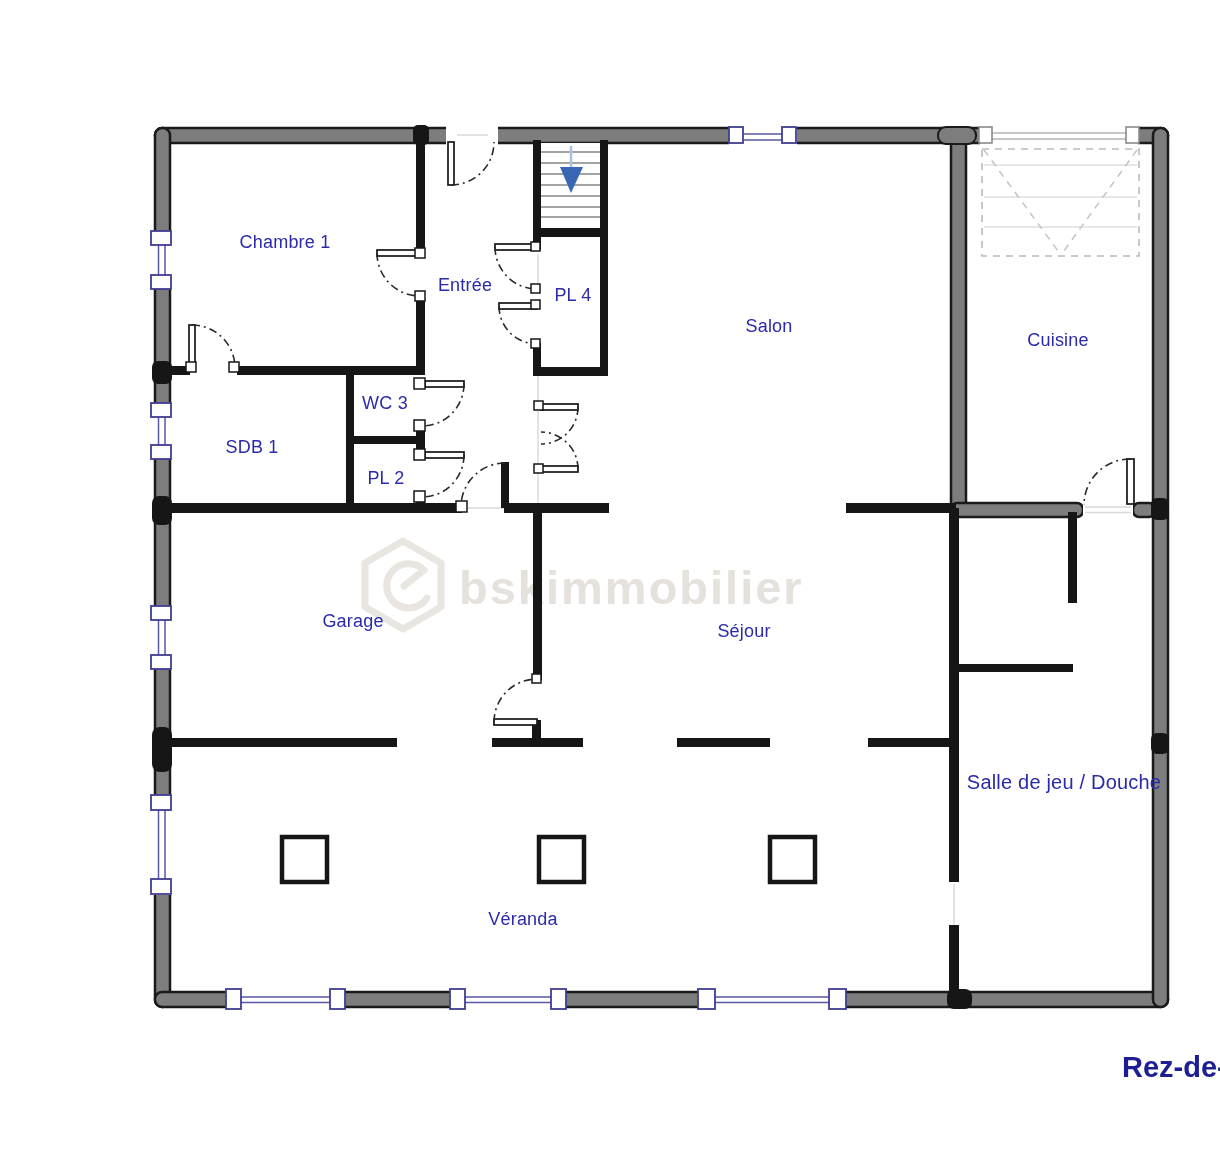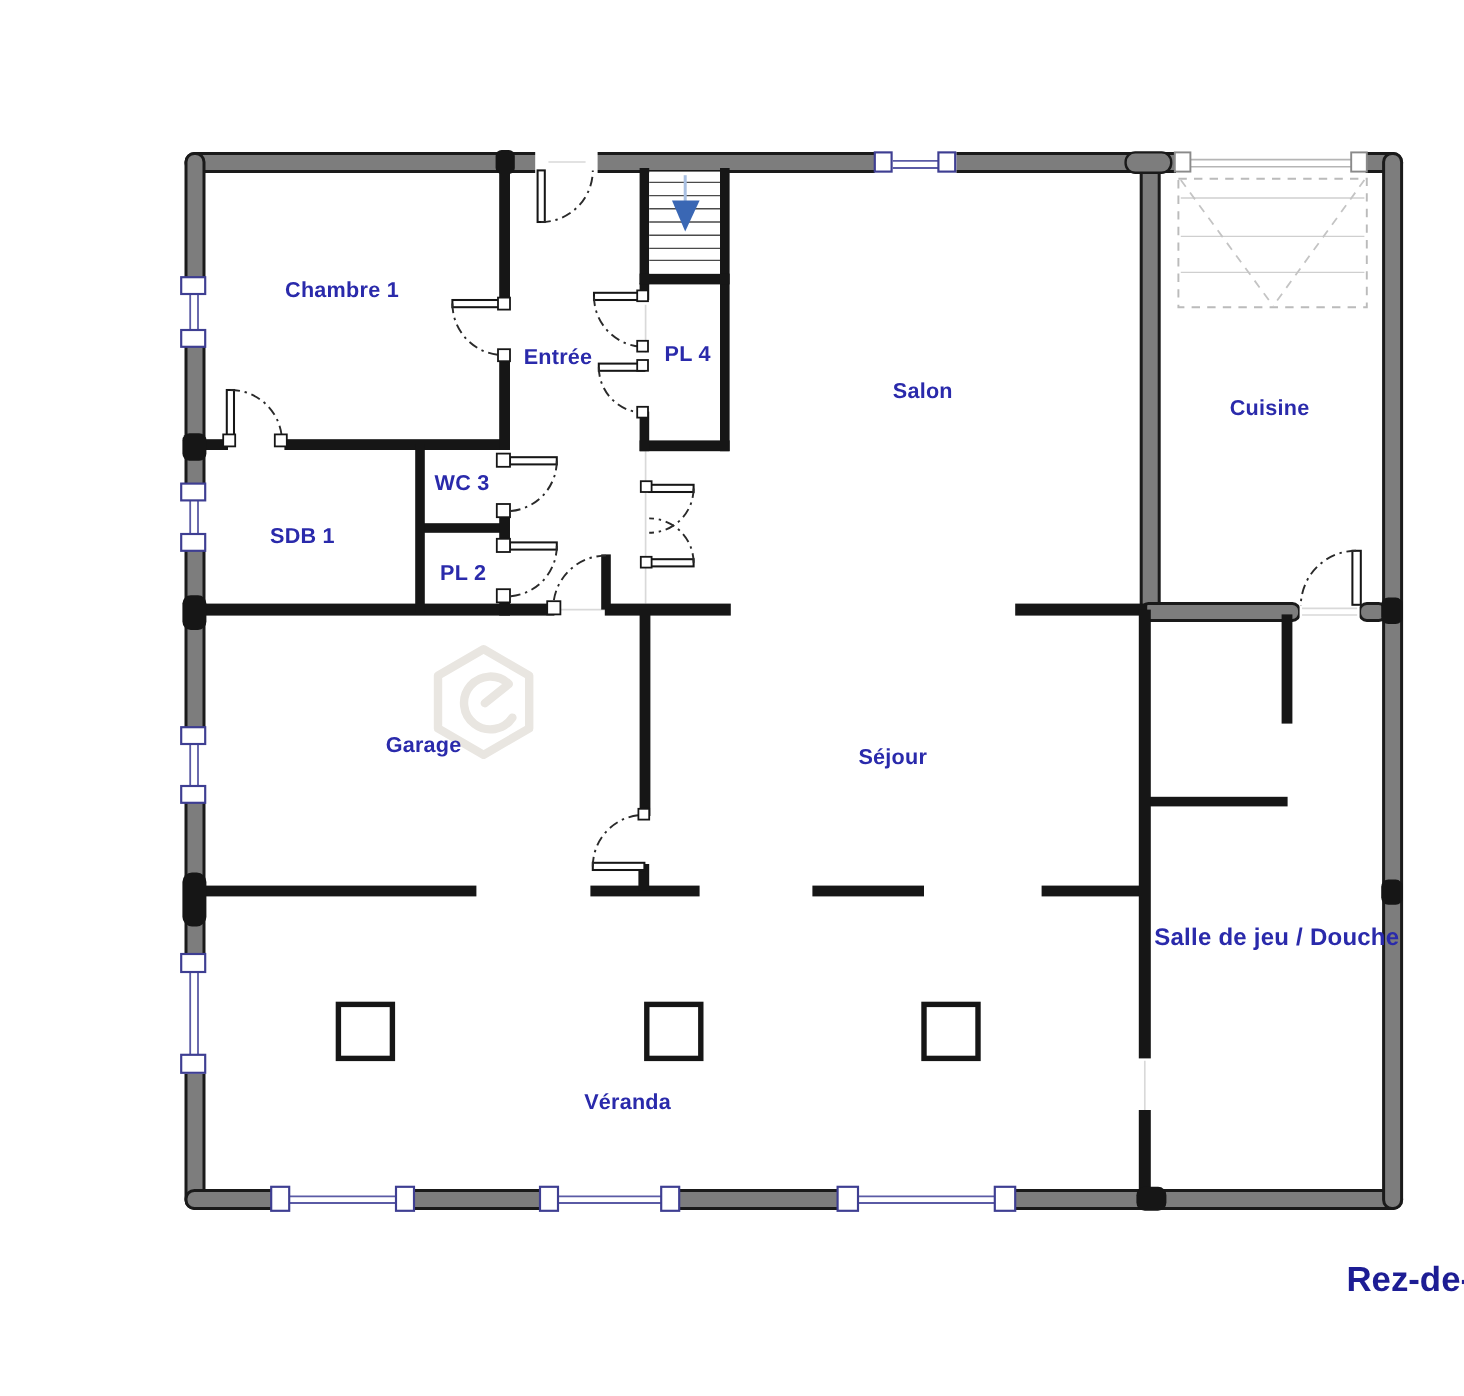--- a/index.html
+++ b/index.html
@@ -1,31 +1,32 @@
 <!DOCTYPE html>
 <html><head>
 <meta charset="utf-8">
 <style>
   html,body{margin:0;padding:0;background:#fff;}
   #page{position:relative;width:1220px;height:1163px;background:#fff;overflow:hidden;
         font-family:"Liberation Sans", sans-serif;}
   #plan-svg{position:absolute;left:0;top:0;}
   .room-label{position:absolute;transform:translate(-50%,-50%);white-space:nowrap;
-              font-weight:bold;font-size:18px;color:#2a2aab;letter-spacing:.2px;}
+              font-weight:normal;font-size:18px;color:#2a2aab;letter-spacing:.2px;}
   .room-label.small{font-size:20px;}
   #watermark-text{position:absolute;left:459px;top:560px;font-size:47px;font-weight:bold;
                   color:#e5e1dc;letter-spacing:2px;white-space:nowrap;}
   #floor-label{position:absolute;left:1122px;top:1051px;font-size:29px;font-weight:bold;
                color:#1d1d94;white-space:nowrap;}
 </style>
 </head>
 <body>
 
 <div id="page">
 
+  <div id="watermark-text">bskimmobilier</div>
 
   <svg id="plan-svg" width="1220" height="1163" viewBox="0 0 1220 1163">
 
     <g>
       <path d="M403 541 L441 563 L441 607 L403 629 L365 607 L365 563 Z" fill="none" stroke="#e9e6e1" stroke-width="7" stroke-linejoin="round"></path>
       <path d="M424 570 A22 22 0 1 0 427 598 M424 570 L404 586" fill="none" stroke="#e9e6e1" stroke-width="7" stroke-linecap="round"></path>
     </g>
 
     <g>
       <rect x="155" y="128" width="1013" height="15" rx="7" fill="#7d7d7d" stroke="#1a1a1a" stroke-width="2.5"></rect>
@@ -223,21 +224,21 @@
     </g>
 
     <g fill="#fff" stroke="#161616" stroke-width="4.5">
       <rect x="282" y="837" width="45" height="45"></rect>
       <rect x="539" y="837" width="45" height="45"></rect>
       <rect x="770" y="837" width="45" height="45"></rect>
     </g>
   </svg>
 
   <div class="room-label" style="left:285px;top:242px">Chambre 1</div>
-  <div class="room-label" style="left:465px;top:298px">Entrée</div>
+  <div class="room-label" style="left:465px;top:285px">Entrée</div>
   <div class="room-label" style="left:573px;top:295px">PL 4</div>
   <div class="room-label" style="left:769px;top:326px">Salon</div>
   <div class="room-label" style="left:1058px;top:340px">Cuisine</div>
   <div class="room-label" style="left:385px;top:403px">WC 3</div>
   <div class="room-label" style="left:252px;top:447px">SDB 1</div>
   <div class="room-label" style="left:386px;top:478px">PL 2</div>
   <div class="room-label" style="left:353px;top:621px">Garage</div>
   <div class="room-label" style="left:744px;top:631px">Séjour</div>
   <div class="room-label small" style="left:1064px;top:782px">Salle de jeu / Douche</div>
   <div class="room-label" style="left:523px;top:919px">Véranda</div>

